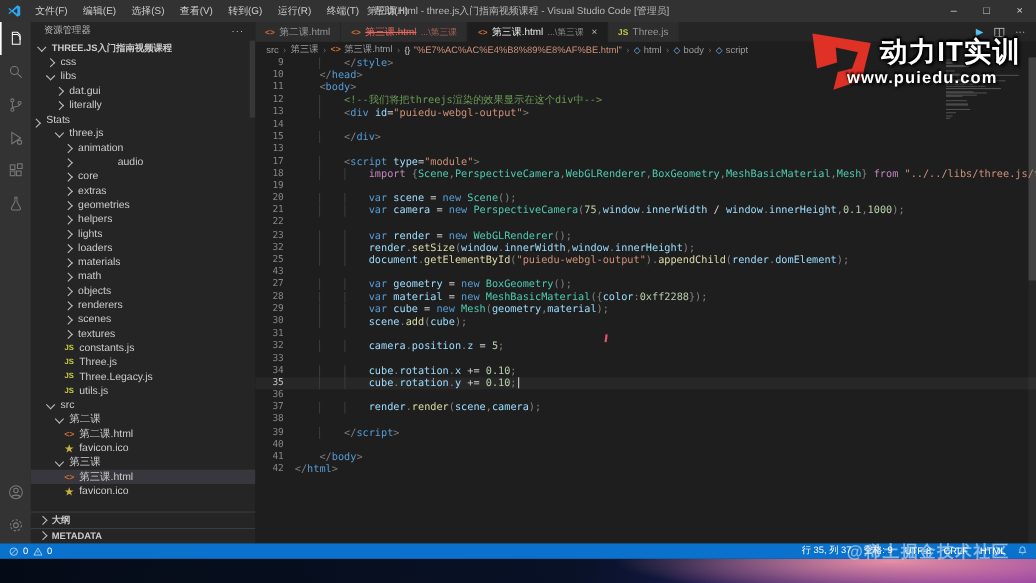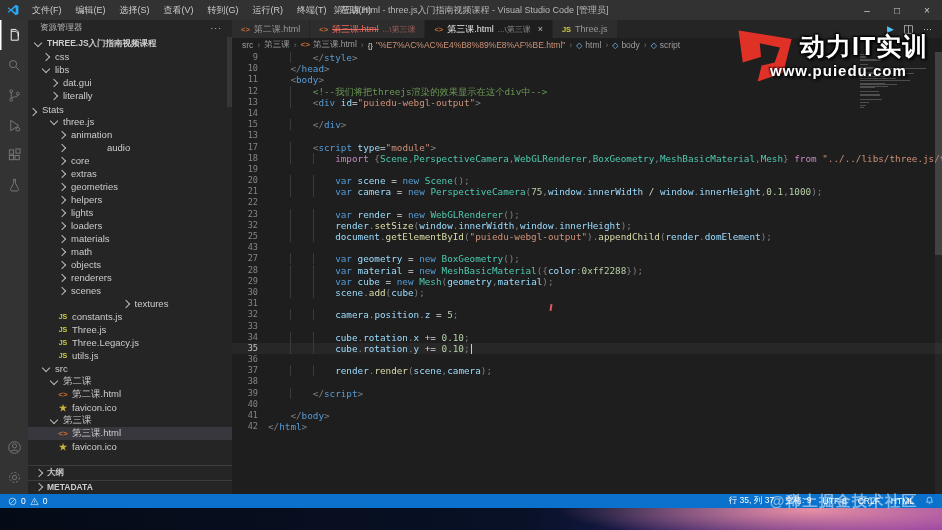--- a/index.html
+++ b/index.html
@@ -276,21 +276,21 @@
           <span class="tlabel">objects</span>
         </div>
         <div class="trow" style="padding-left: 29px;">
           <span class="chev"></span>
           <span class="tlabel">renderers</span>
         </div>
         <div class="trow" style="padding-left: 29px;">
           <span class="chev"></span>
           <span class="tlabel">scenes</span>
         </div>
-        <div class="trow" style="padding-left: 29px; justify-content: center;">
+        <div class="trow" style="padding-left: 29px;">
           <span class="chev"></span>
           <span class="tlabel">textures</span>
         </div>
         <div class="trow" style="padding-left: 29px;">
           <span class="ficon js">JS</span>
           <span class="tlabel">constants.js</span>
         </div>
         <div class="trow" style="padding-left: 29px;">
           <span class="ficon js">JS</span>
           <span class="tlabel">Three.js</span>

